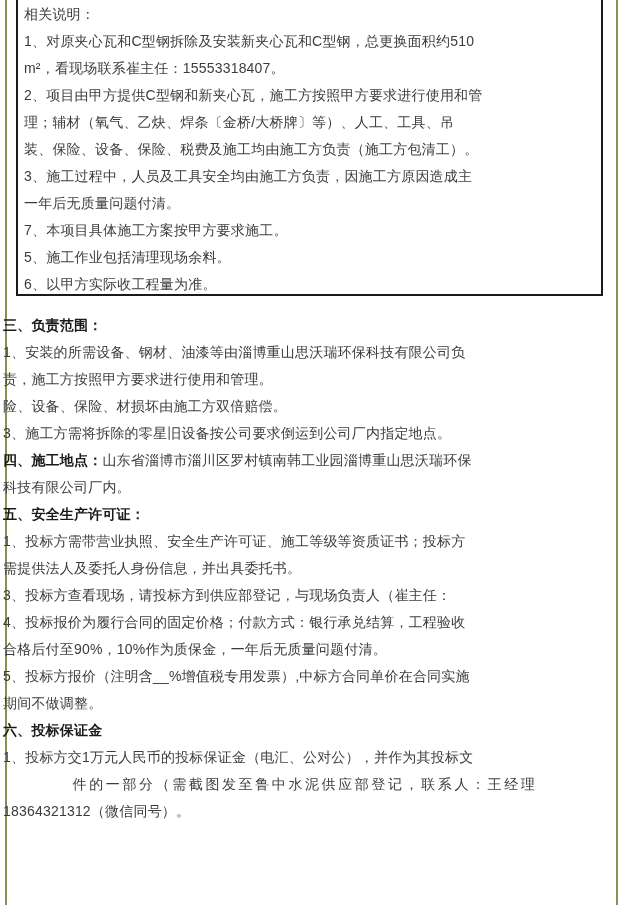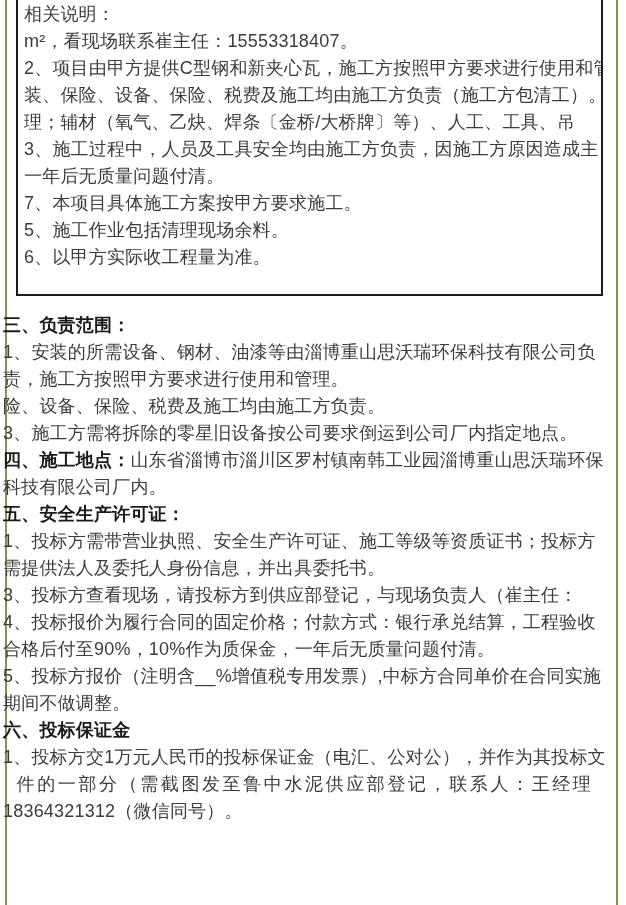--- a/index.html
+++ b/index.html
@@ -29,57 +29,58 @@
     padding: 7px 5px 0 6px;
     overflow: hidden;
     background: transparent;
   }
   .body-text {
     position: absolute;
     left: 3px; top: 312px;
     width: 604px;
   }
   .line {
-    font-size: 18px;
+    font-size: 14px;
     line-height: 27px;
     white-space: nowrap;
     color: var(--text, #3c3c3c);
     letter-spacing: 0.2px;
   }
   .line .hd {
     font-weight: bold;
     color: var(--heading, #1a1a1a);
   }
   .line.justify { letter-spacing: 2.6px; text-align: center; }
 </style>
 </head>
 <body>
 
 <div class="page">
   <div class="side-line left"></div>
   <div class="side-line right"></div>
 
   <div class="note-box" id="note-box">
       <div class="line"><span class="txt">相关说明：</span></div>
+      <div class="line"><span class="txt">1、对原夹心瓦和C型钢拆除及安装新夹心瓦和C型钢，总更换面积约510</span></div>
       <div class="line"><span class="txt">m²，看现场联系崔主任：15553318407。</span></div>
       <div class="line"><span class="txt">2、项目由甲方提供C型钢和新夹心瓦，施工方按照甲方要求进行使用和管</span></div>
+      <div class="line"><span class="txt">理；辅材（氧气、乙炔、焊条〔金桥/大桥牌〕等）、人工、工具、吊</span></div>
       <div class="line"><span class="txt">装、保险、设备、保险、税费及施工均由施工方负责（施工方包清工）。</span></div>
-      <div class="line"><span class="txt">理；辅材（氧气、乙炔、焊条〔金桥/大桥牌〕等）、人工、工具、吊</span></div>
       <div class="line"><span class="txt">3、施工过程中，人员及工具安全均由施工方负责，因施工方原因造成主</span></div>
       <div class="line"><span class="txt">一年后无质量问题付清。</span></div>
       <div class="line"><span class="txt">7、本项目具体施工方案按甲方要求施工。</span></div>
       <div class="line"><span class="txt">5、施工作业包括清理现场余料。</span></div>
       <div class="line"><span class="txt">6、以甲方实际收工程量为准。</span></div>
     </div>
 
   <div class="body-text" id="body-text">
       <div class="line"><span class="hd">三、负责范围：</span></div>
       <div class="line"><span class="txt">1、安装的所需设备、钢材、油漆等由淄博重山思沃瑞环保科技有限公司负</span></div>
       <div class="line"><span class="txt">责，施工方按照甲方要求进行使用和管理。</span></div>
-      <div class="line"><span class="txt">险、设备、保险、税费及施工均由施工方负责。</span></div>
+      <div class="line"><span class="txt">险、设备、保险、材损坏由施工方双倍赔偿。</span></div>
       <div class="line"><span class="txt">3、施工方需将拆除的零星旧设备按公司要求倒运到公司厂内指定地点。</span></div>
       <div class="line"><span class="hd">四、施工地点：</span><span class="txt">山东省淄博市淄川区罗村镇南韩工业园淄博重山思沃瑞环保</span></div>
       <div class="line"><span class="txt">科技有限公司厂内。</span></div>
       <div class="line"><span class="hd">五、安全生产许可证：</span></div>
       <div class="line"><span class="txt">1、投标方需带营业执照、安全生产许可证、施工等级等资质证书；投标方</span></div>
       <div class="line"><span class="txt">需提供法人及委托人身份信息，并出具委托书。</span></div>
       <div class="line"><span class="txt">3、投标方查看现场，请投标方到供应部登记，与现场负责人（崔主任：</span></div>
       <div class="line"><span class="txt">4、投标报价为履行合同的固定价格；付款方式：银行承兑结算，工程验收</span></div>
       <div class="line"><span class="txt">合格后付至90%，10%作为质保金，一年后无质量问题付清。</span></div>
       <div class="line"><span class="txt">5、投标方报价（注明含__%增值税专用发票）,中标方合同单价在合同实施</span></div>

